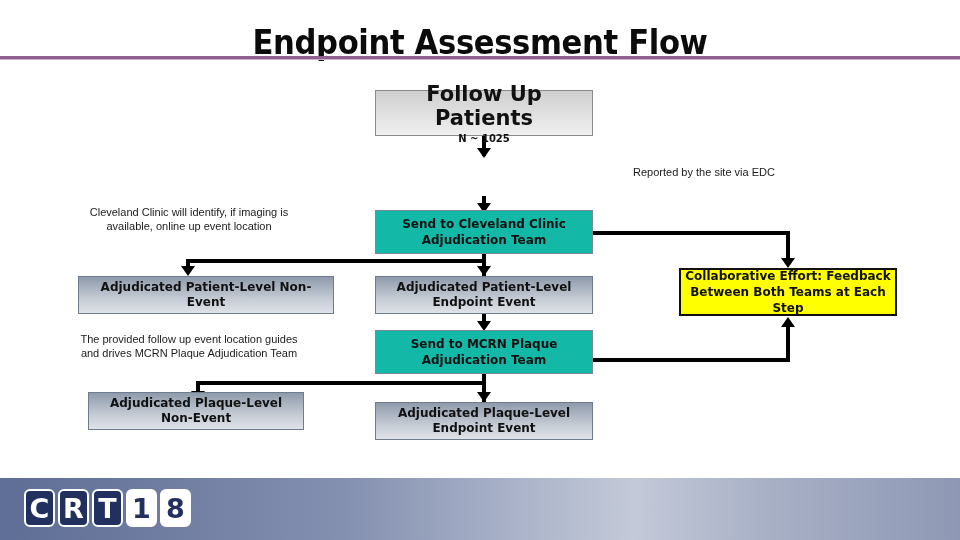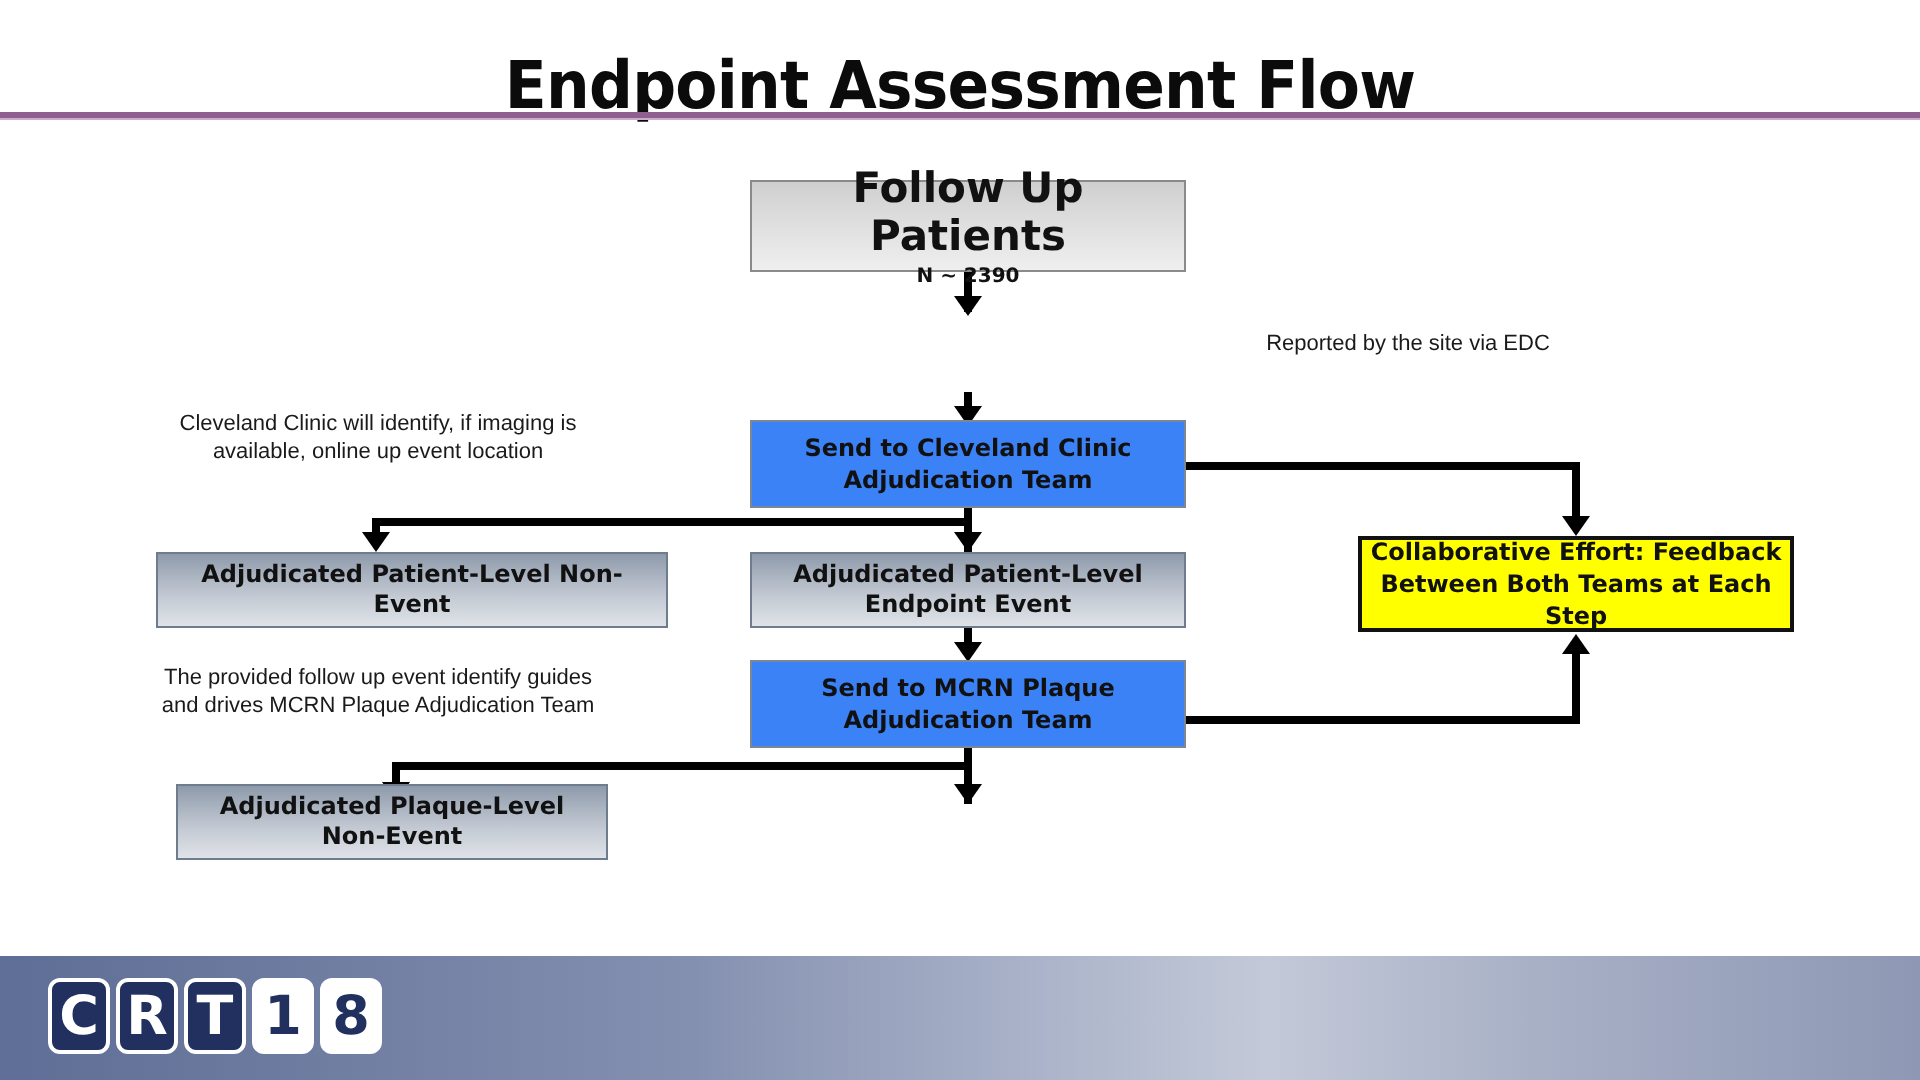--- a/index.html
+++ b/index.html
@@ -92,21 +92,21 @@
     background: linear-gradient(to bottom, #cfcfcf 0%, #dedede 45%, #efefef 100%);
     border: 1px solid #8a8a8a;
   }
   
   .box.bluegray {
     background: linear-gradient(to bottom, #8e9aab 0%, #aab3c0 30%, #c6ccd5 62%, #dfe3e8 100%);
     border: 1px solid #6f7c8d;
   }
   
   .box.white {
-    background: #3b82f6;
+    background: #14b8a6;
     border: 1px solid #7a8794;
   }
   
   .box.yellow {
     background: #ffff00;
     border: 2px solid #111111;
   }
 
   
   .note {
@@ -268,21 +268,21 @@
   <div class="vline" style="left:196px; top:381px; height:15px;"></div>
   <div class="arrow-down" style="left:191px; top:391px;"></div>
 
   <div class="hline" style="left:592px; top:358px; width:198px;"></div>
   <div class="vline" style="left:786px; top:326px; height:34px;"></div>
   <div class="arrow-up" style="left:781px; top:317px;"></div>
 
   <div class="box gray" style="left:375px; top:90px; width:218px; height:46px;">
     <div class="box-inner">
       <span style="font-size:21px;">Follow Up Patients</span>
-      <span class="sub">N ~ 2390</span>
+      <span class="sub">N ~ 1025</span>
     </div>
   </div>
 
 
   <div class="box white" style="left:375px; top:210px; width:218px; height:44px; font-size:12px; line-height:16px;">
     <div class="box-inner">Send to Cleveland Clinic Adjudication Team</div>
   </div>
 
   <div class="box bluegray" style="left:78px; top:276px; width:256px; height:38px; font-size:12px; line-height:15px;">
     <div class="box-inner">Adjudicated Patient-Level Non-Event</div>
@@ -297,26 +297,29 @@
   </div>
 
   <div class="box white" style="left:375px; top:330px; width:218px; height:44px; font-size:12px; line-height:16px;">
     <div class="box-inner">Send to MCRN Plaque Adjudication Team</div>
   </div>
 
   <div class="box bluegray" style="left:88px; top:392px; width:216px; height:38px; font-size:12px; line-height:15px;">
     <div class="box-inner">Adjudicated Plaque-Level Non-Event</div>
   </div>
 
+  <div class="box bluegray" style="left:375px; top:402px; width:218px; height:38px; font-size:12px; line-height:15px;">
+    <div class="box-inner">Adjudicated Plaque-Level Endpoint Event</div>
+  </div>
 
   <div class="note" style="left:614px; top:165px; width:180px;">Reported by the site via EDC</div>
 
   <div class="note" style="left:78px; top:205px; width:222px;">Cleveland Clinic will identify, if imaging is available, online up event location</div>
 
-  <div class="note" style="left:78px; top:332px; width:222px;">The provided follow up event identify guides and drives  MCRN Plaque Adjudication Team</div>
+  <div class="note" style="left:78px; top:332px; width:222px;">The provided follow up event location guides and drives  MCRN Plaque Adjudication Team</div>
 
   <div id="footer"></div>
 
   <div id="crt18">
     <div class="tile dark">C</div>
     <div class="tile dark">R</div>
     <div class="tile dark">T</div>
     <div class="tile light">1</div>
     <div class="tile light">8</div>
   </div>

